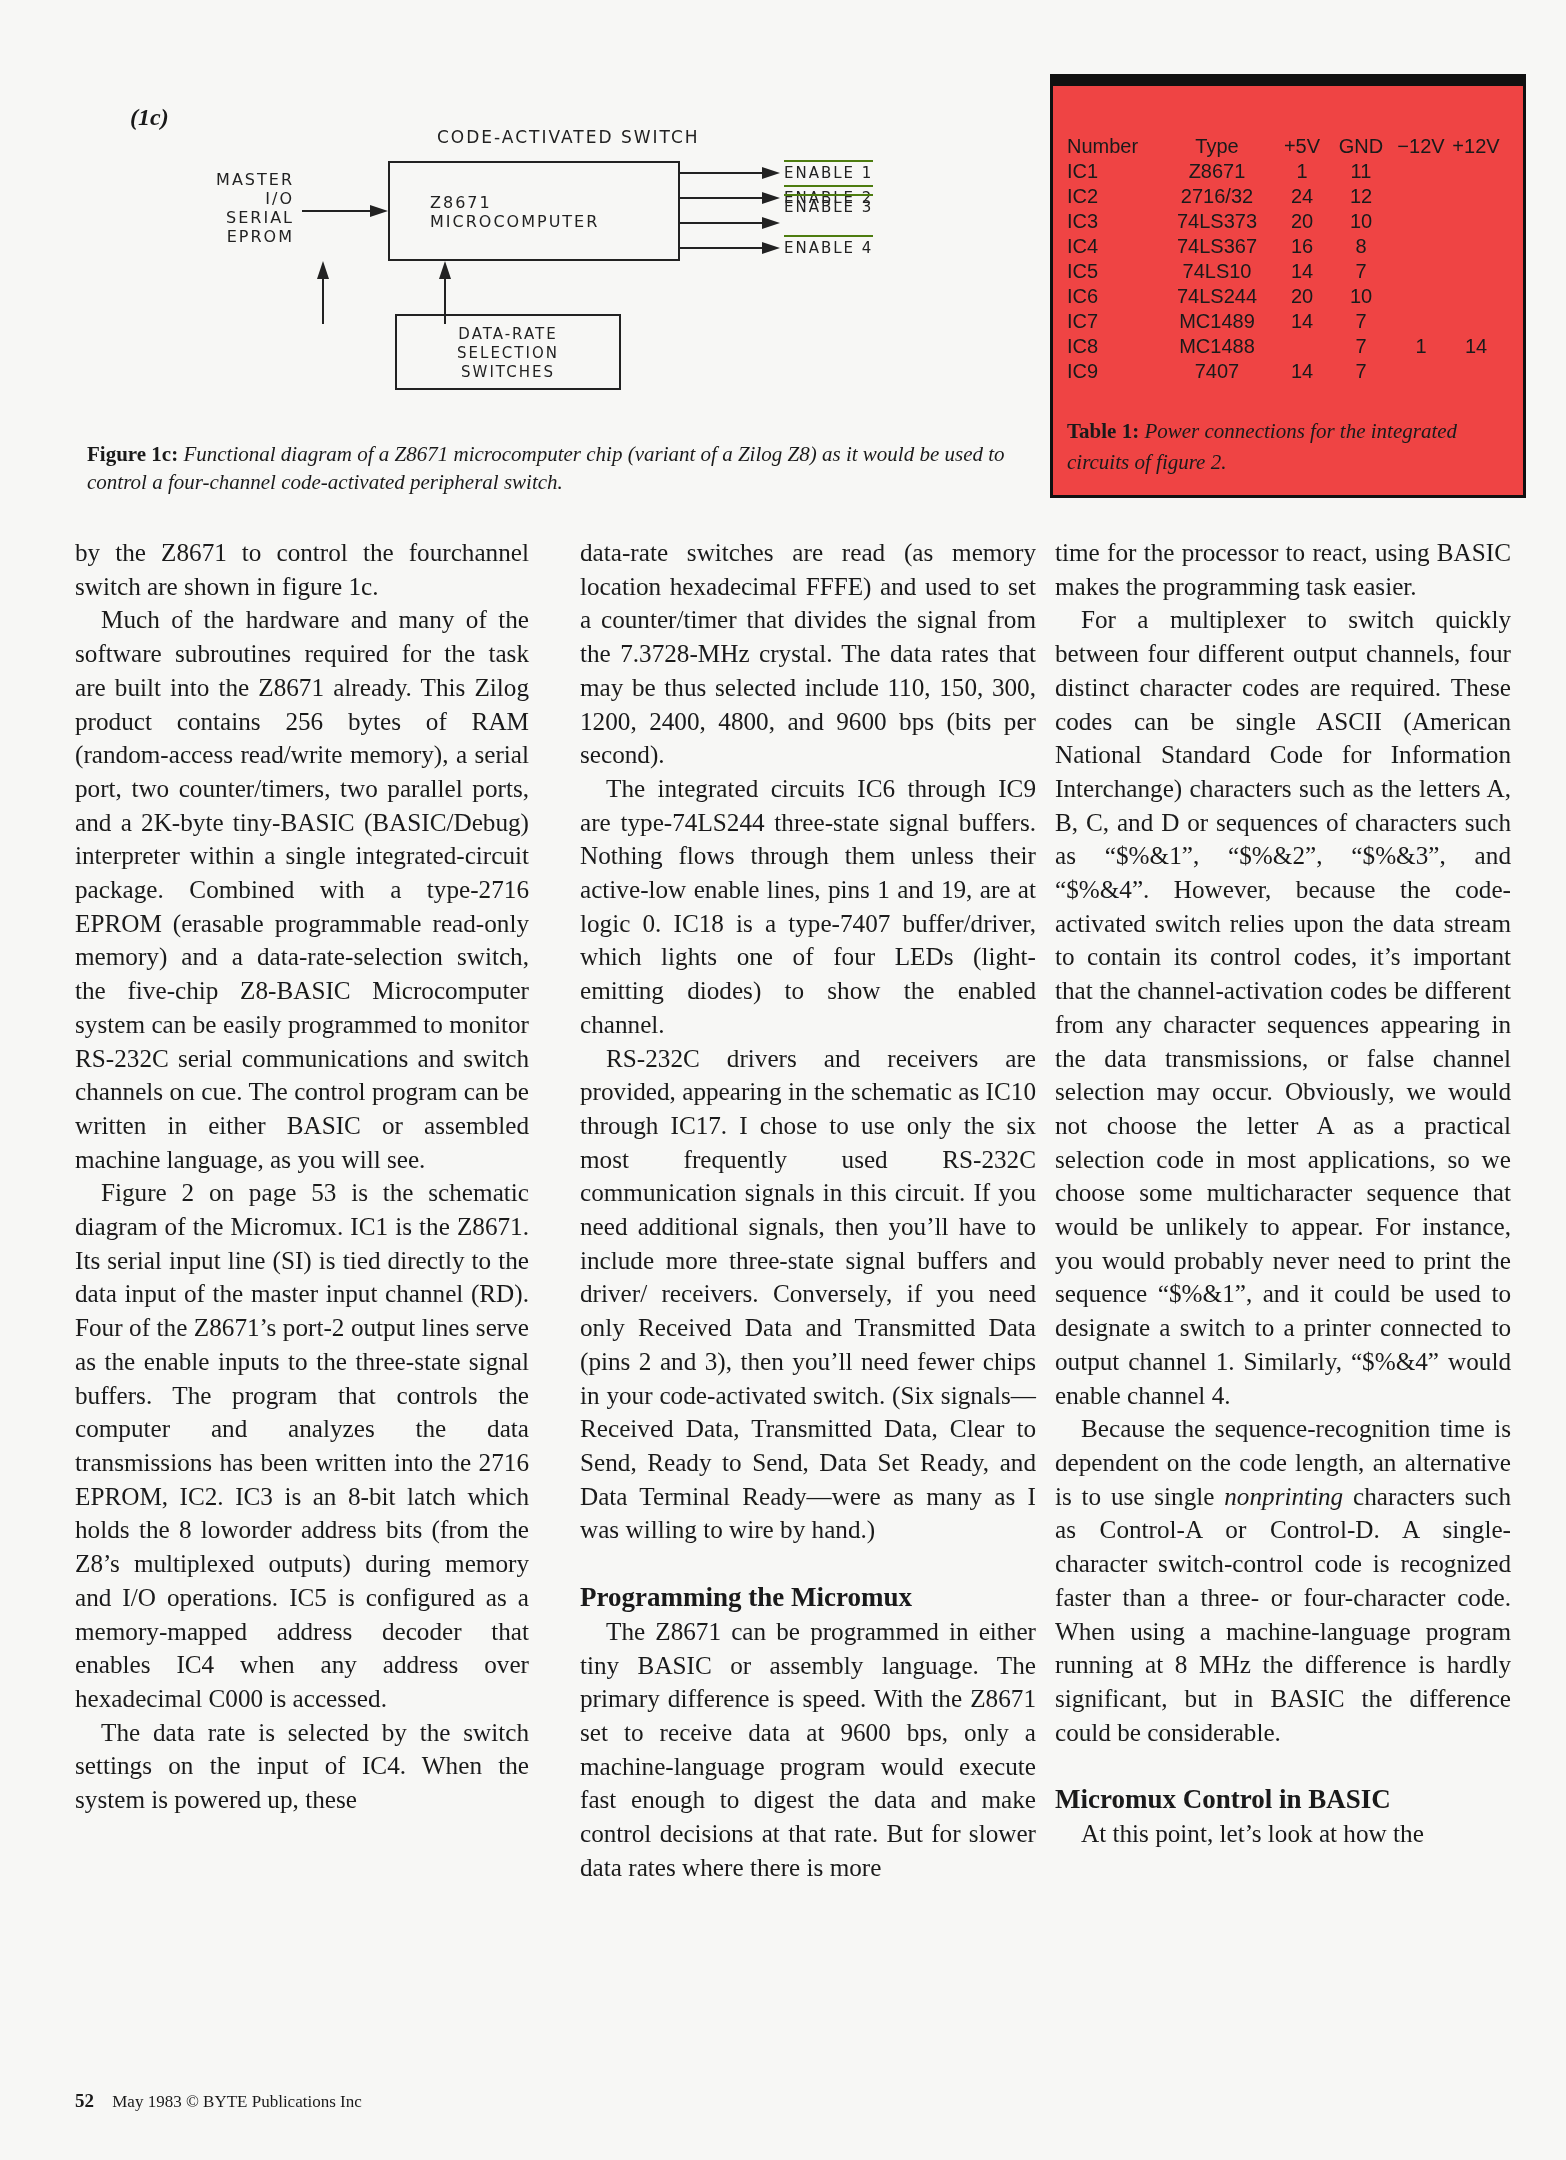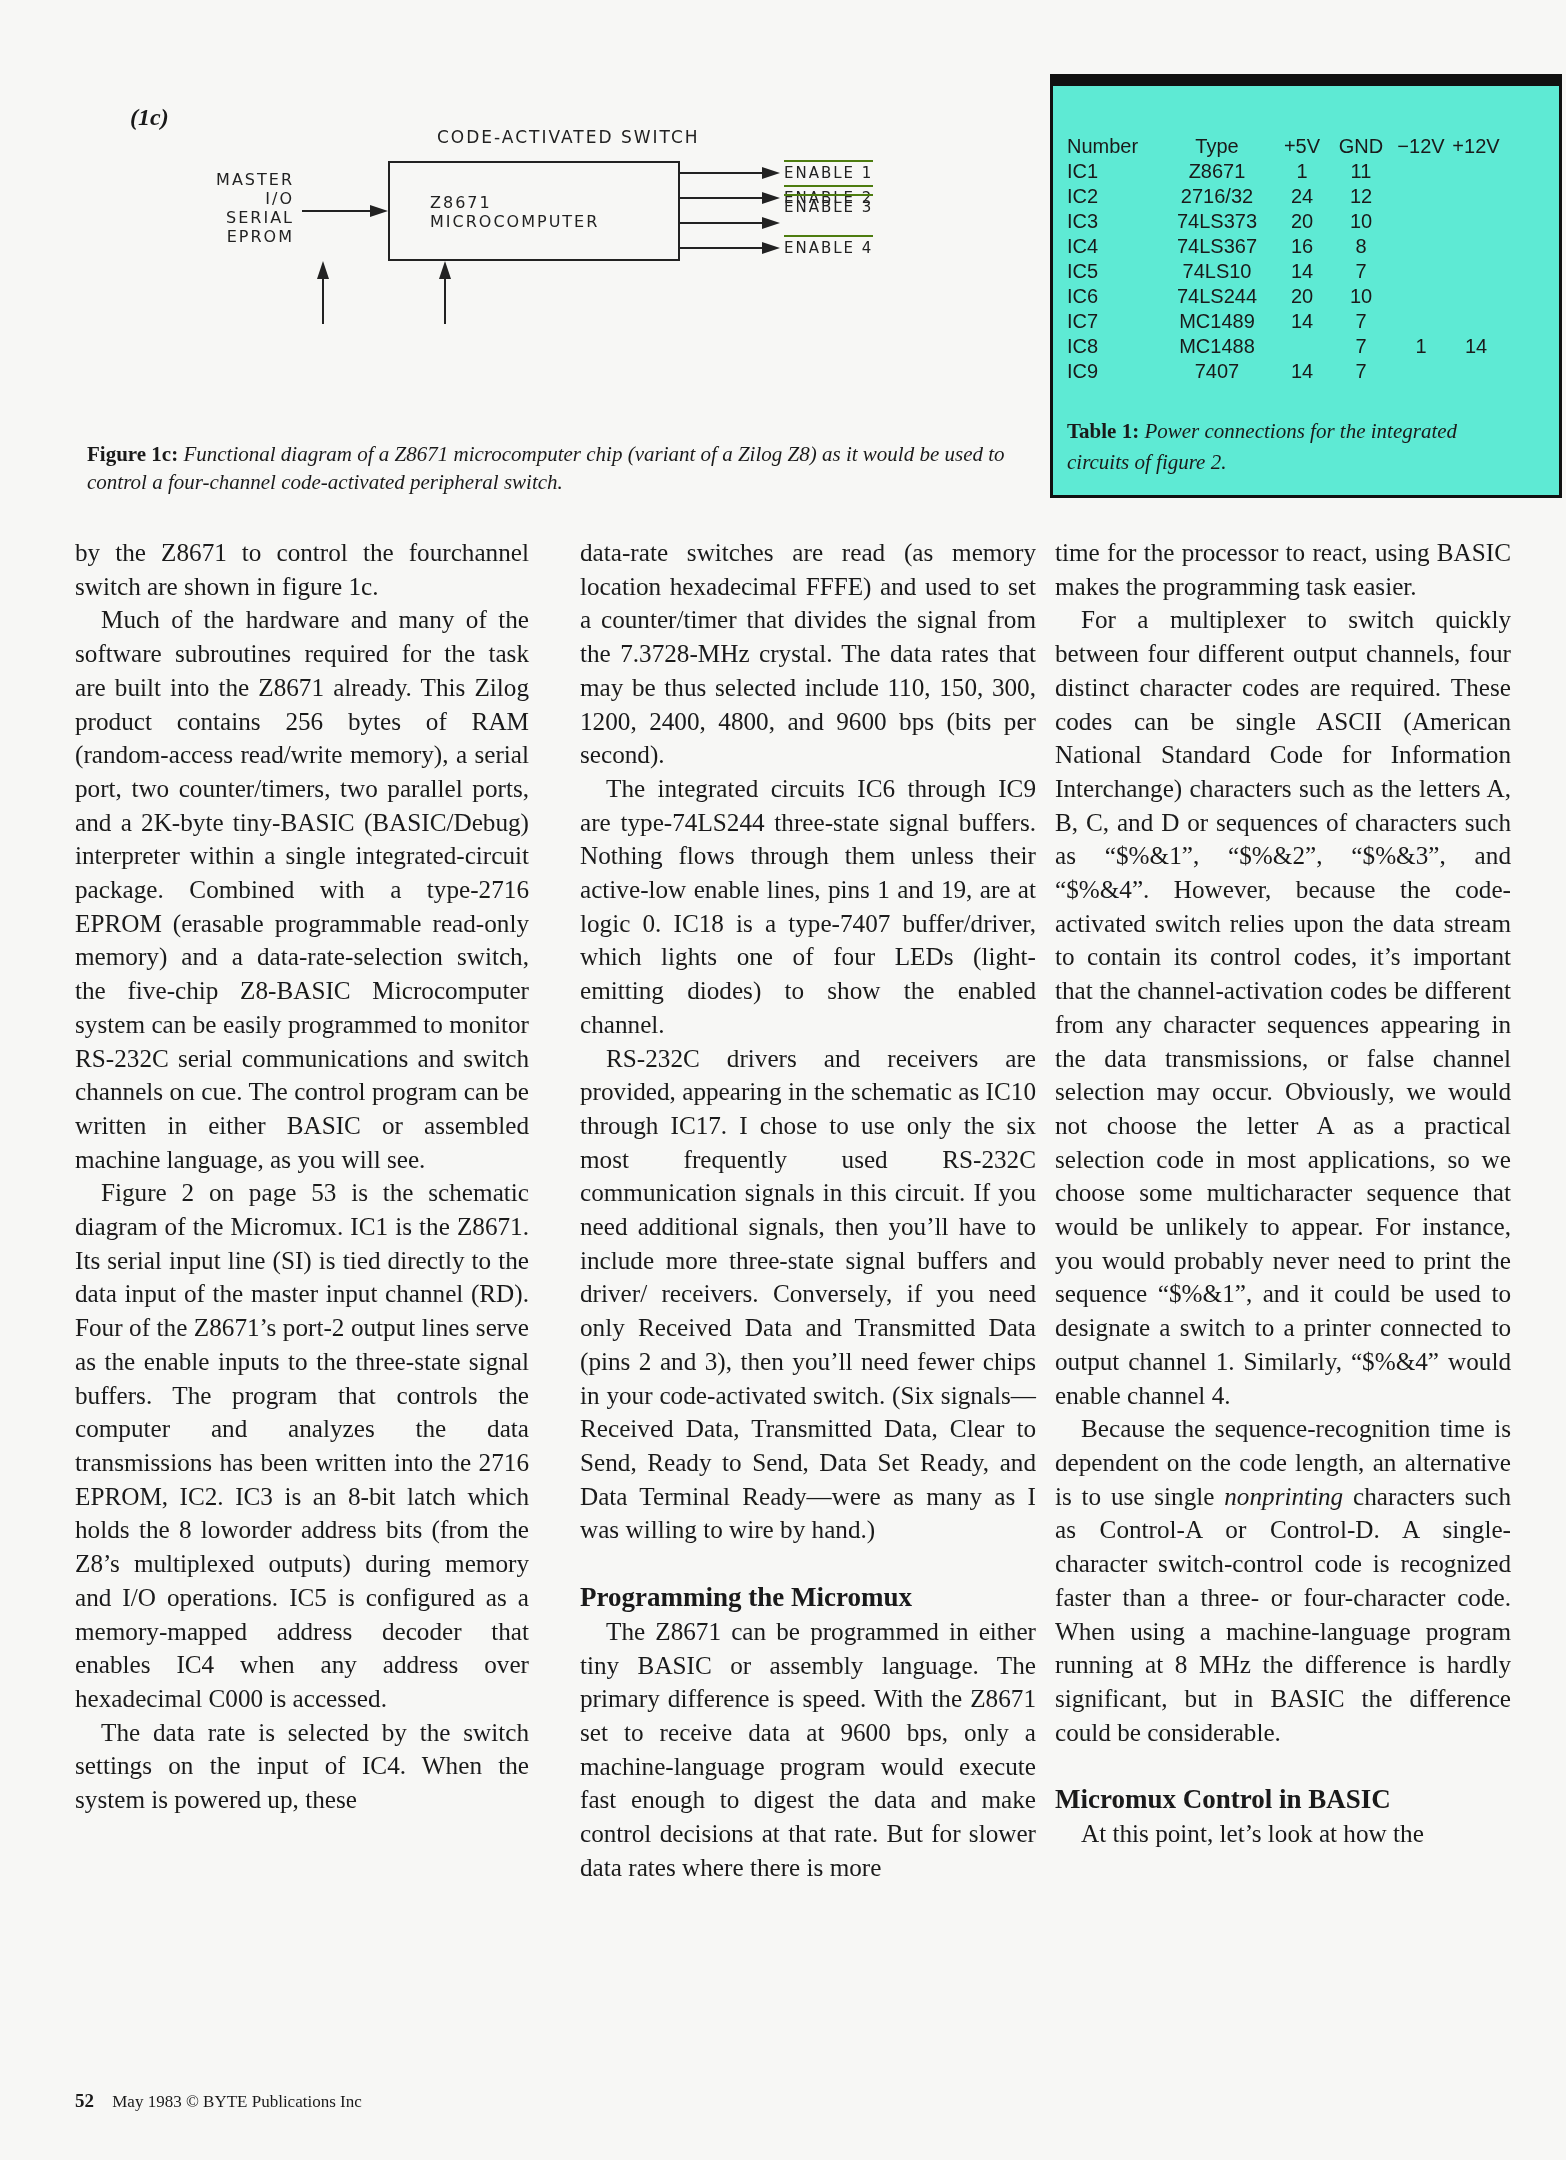--- a/index.html
+++ b/index.html
@@ -33,23 +33,23 @@
   .overline { border-top: 2px solid #4d7c0f; padding-top: 2px; }
 
   .fig-caption {
     left: 87px; top: 440px; width: 940px; font-size: 21px; line-height: 28px;
   }
   .fig-caption .cap-label { font-weight: bold; font-style: normal; }
   .fig-caption .cap-text { font-style: italic; }
 
   
   #table-box {
-    position: absolute; left: 1050px; top: 74px; width: 512px; height: 424px;
+    position: absolute; left: 1050px; top: 74px; width: 476px; height: 424px;
     border: 3px solid #111; border-top: 12px solid #111; box-sizing: border-box;
-    background: #5eead4;
+    background: #ef4444;
   }
   #table-box table {
     position: absolute; left: 14px; top: 48px;
     border-collapse: collapse;
     font-family: "Liberation Sans", "DejaVu Sans", sans-serif;
     font-size: 20px; line-height: 25px; color: #1a1a1a;
   }
   #table-box th { font-weight: normal; text-align: left; padding: 0; }
   #table-box td { padding: 0; }
   .c-num { width: 94px; text-align: left; }
@@ -123,20 +123,27 @@
   <div class="abs diag-text overline" style="left:784px; top:160px; font-size:15px;">ENABLE 1</div>
   <div class="abs diag-text overline" style="left:784px; top:185px; font-size:15px;">ENABLE 2</div>
   <div class="abs diag-text overline" style="left:784px; top:194px; font-size:15px;">ENABLE 3</div>
   <div class="abs diag-text overline" style="left:784px; top:235px; font-size:15px;">ENABLE 4</div>
 
   <div class="line-v" style="left:322px; top:278px; height:46px;"></div>
   <div class="arrow-u" style="left:317px; top:261px;"></div>
   <div class="line-v" style="left:444px; top:278px; height:46px;"></div>
   <div class="arrow-u" style="left:439px; top:261px;"></div>
 
+  <div class="box" style="left:395px; top:314px; width:226px; height:76px;">
+    <div class="abs diag-text" style="left:0; width:100%; text-align:center; top:9px; font-size:15px;">
+      <div>DATA-RATE</div>
+      <div>SELECTION</div>
+      <div>SWITCHES</div>
+    </div>
+  </div>
 
   <div class="abs fig-caption">
     <span class="cap-label">Figure 1c:</span>
     <span class="cap-text">Functional diagram of a Z8671 microcomputer chip (variant of a Zilog Z8) as it would be used to control a four-channel code-activated peripheral switch.</span>
   </div>
 </div>
 
 <div id="table-box">
   <table>
     <thead>

